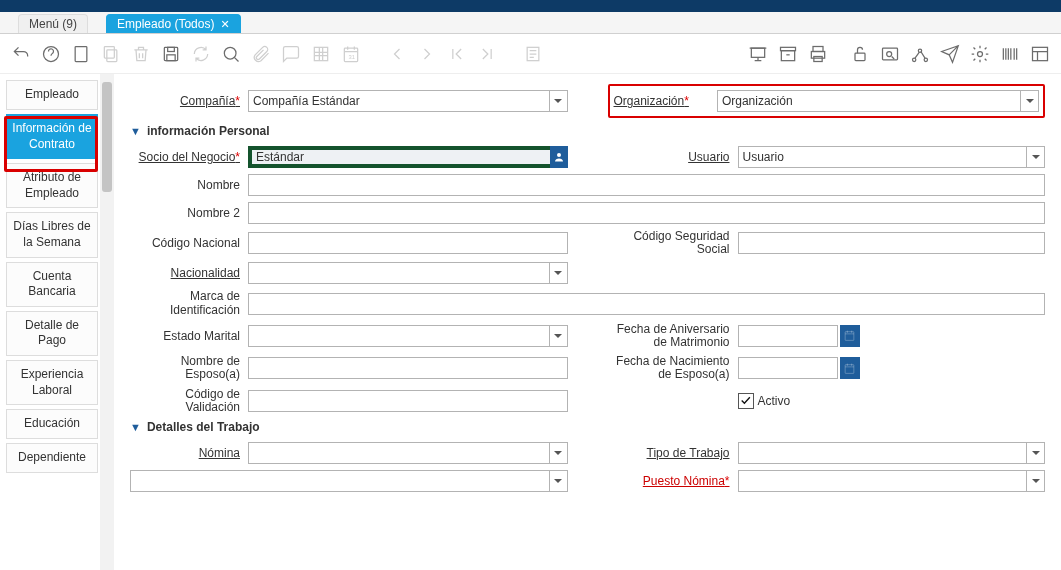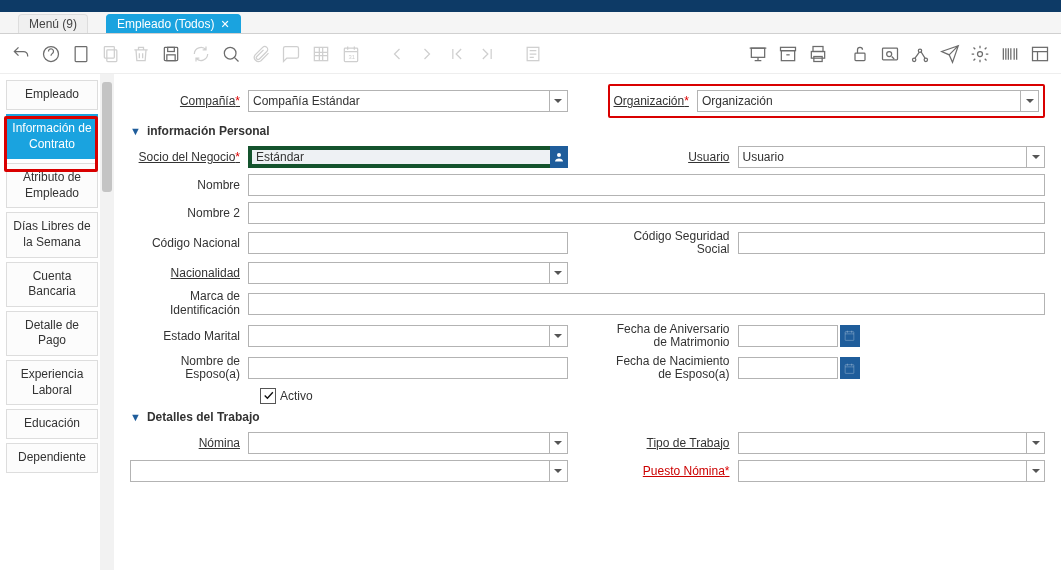--- a/index.html
+++ b/index.html
@@ -82,21 +82,21 @@
     position:absolute; right:0; top:0; bottom:0; width:18px;
     display:flex; align-items:center; justify-content:center;
     border-left:1px solid #b3b3b3; background:#fff; cursor:pointer;
   }
   .combo .caret svg { width:10px; height:10px; fill:#555;}
   .bp-wrap { position:relative; flex:1;}
   .bp-input { height:22px; border:4px solid #14532d; background:#eef1f4; width:100%; padding:0 26px 0 4px; display:flex; align-items:center;}
   .bp-btn { background:#1f5d9b; color:#fff; border-left:none;}
   .bp-btn svg { width:12px; height:12px; fill:#fff;}
 
-  .org-highlight { border:2px solid #d90000; padding:4px; display:flex; align-items:center; gap:4px; border-radius:2px;}
+  .org-highlight { border:2px solid #d90000; padding:4px; display:flex; align-items:center; gap:24px; border-radius:2px;}
 
   .date-wrap { display:flex; align-items:center;}
   .date-wrap .input { width:100px;}
   .calbtn-standalone {
     width:20px; height:22px; background:#1f5d9b; display:flex; align-items:center; justify-content:center; margin-left:2px; cursor:pointer;
   }
   .calbtn-standalone svg { width:13px; height:13px; fill:#fff; stroke:#fff; stroke-width:0.5;}
 
   .section-head { display:flex; align-items:center; gap:6px; margin: 6px 0 8px 0;}
   .section-head .tw { color:#1f5d9b; font-size:11px;}
@@ -483,20 +483,24 @@
                   <path d="M8 3v4M16 3v4" stroke="#fff"></path>
                 </svg>
               </div>
           </div>
         </div>
       </div>
     </div>
 
     <div class="row">
       <div class="pair">
+        <div class="left-cell">
+          <div class="field-label" style="line-height:1.1">Código de Validación</div>
+          <div class="input full"></div>
+        </div>
         <div class="right-cell">
           <div class="field-label2"></div>
           <div class="check">
             <div class="box">
                 <svg viewBox="0 0 24 24">
                   <path d="M5 12l5 5L20 6"></path>
                 </svg>
               </div>
             <span>Activo</span>
           </div>

